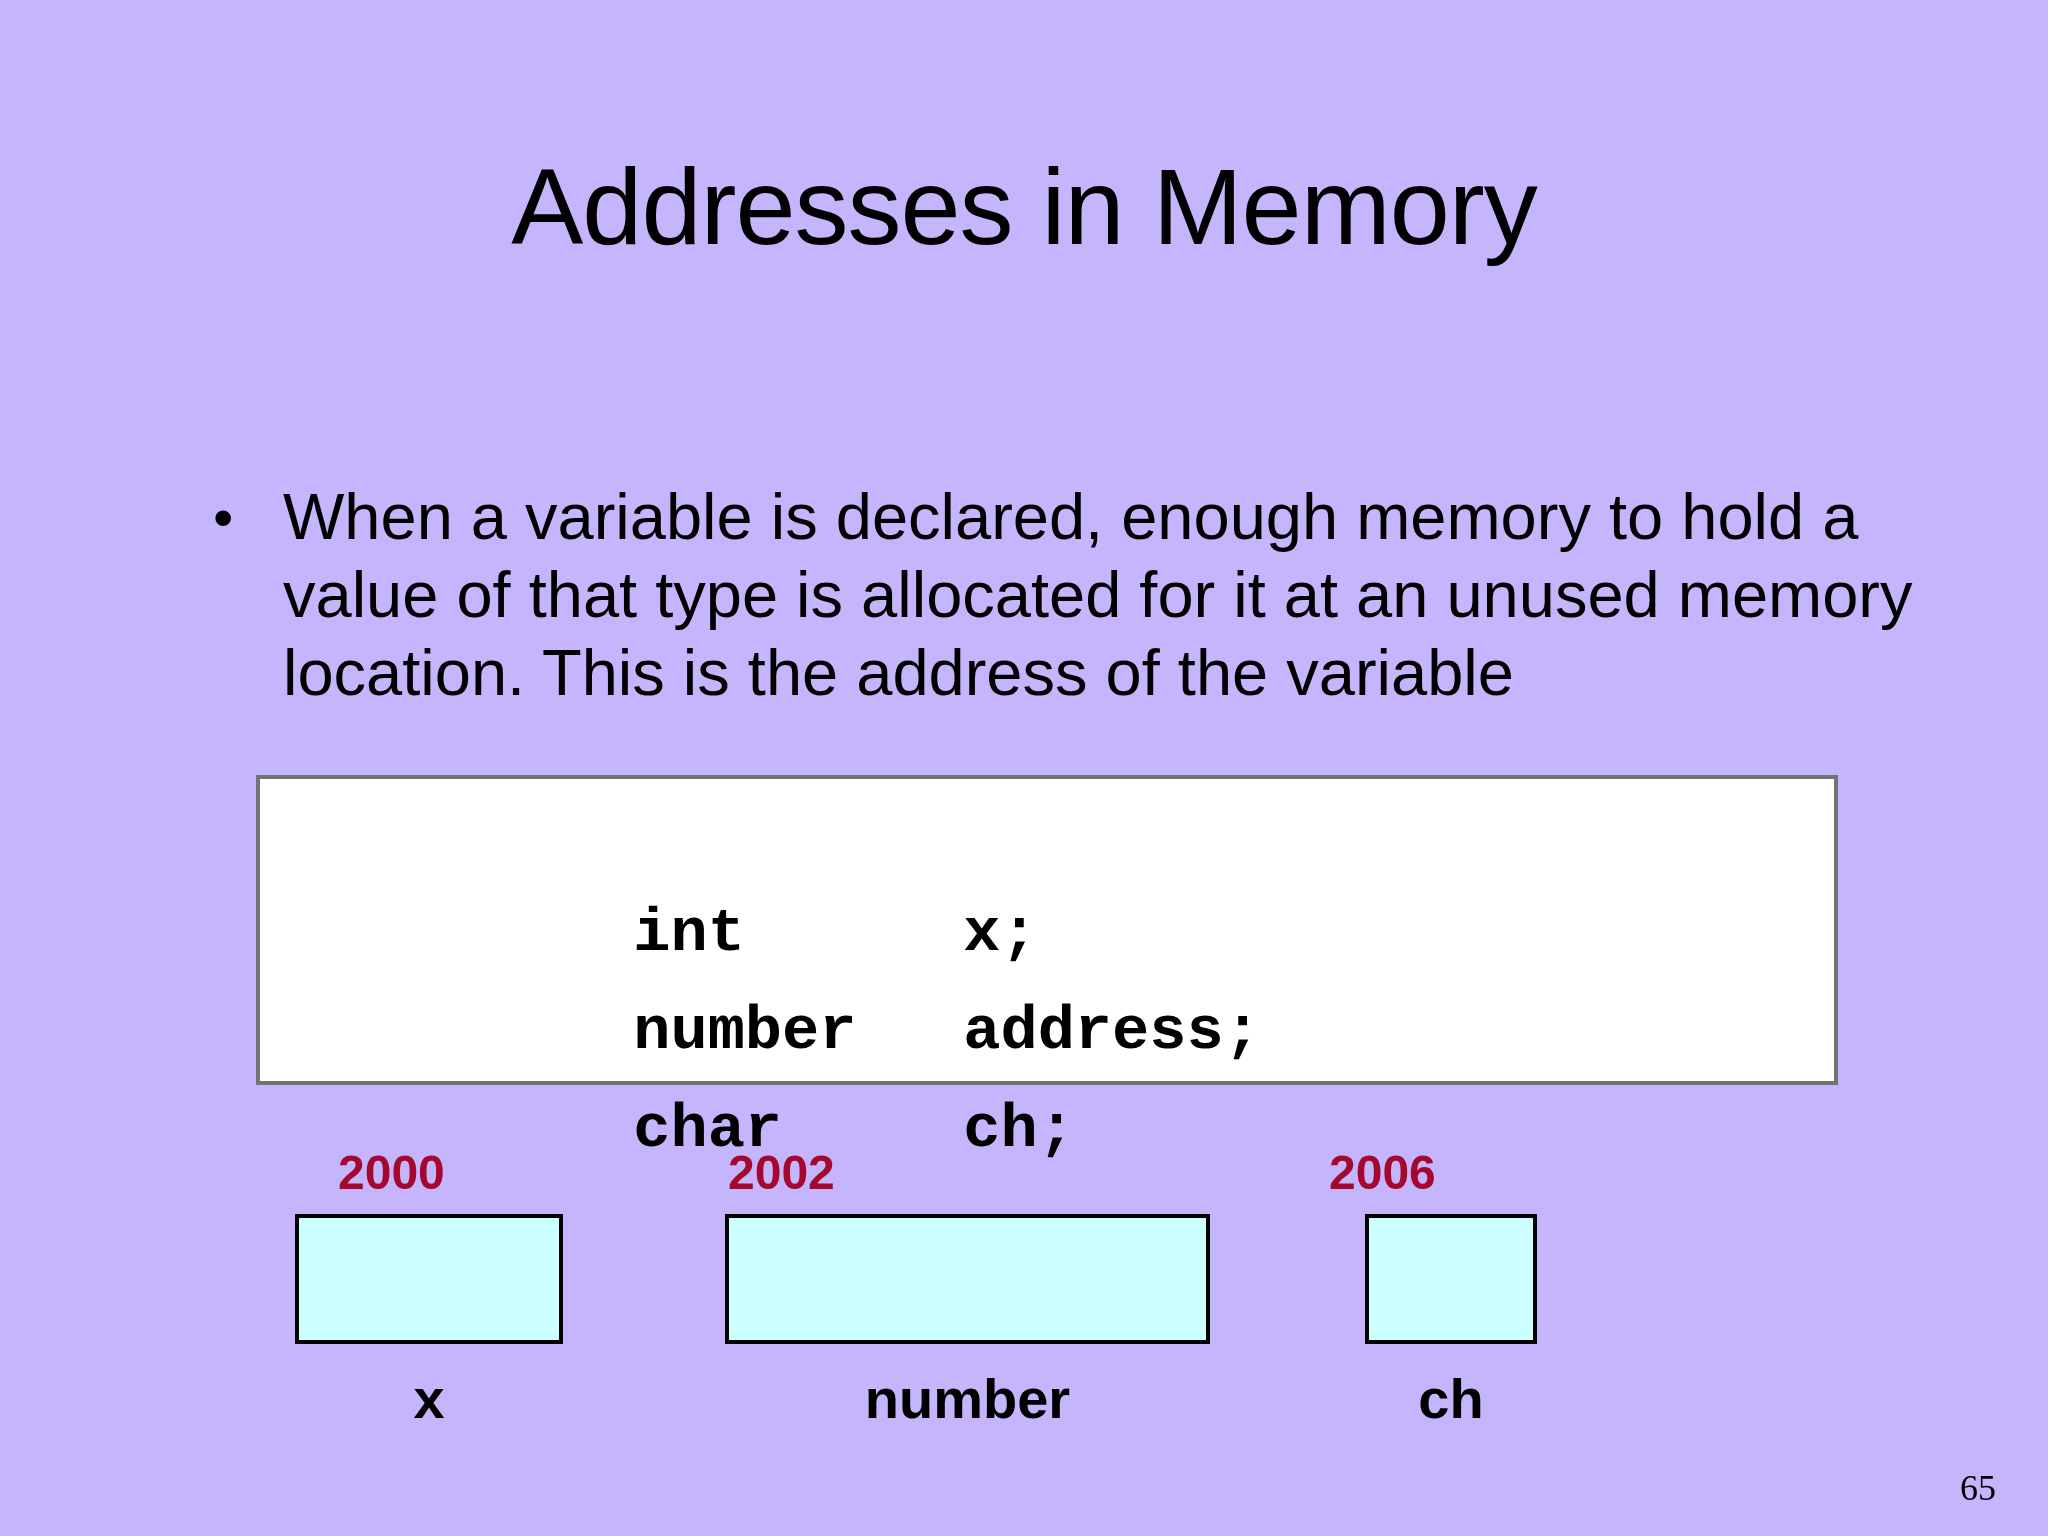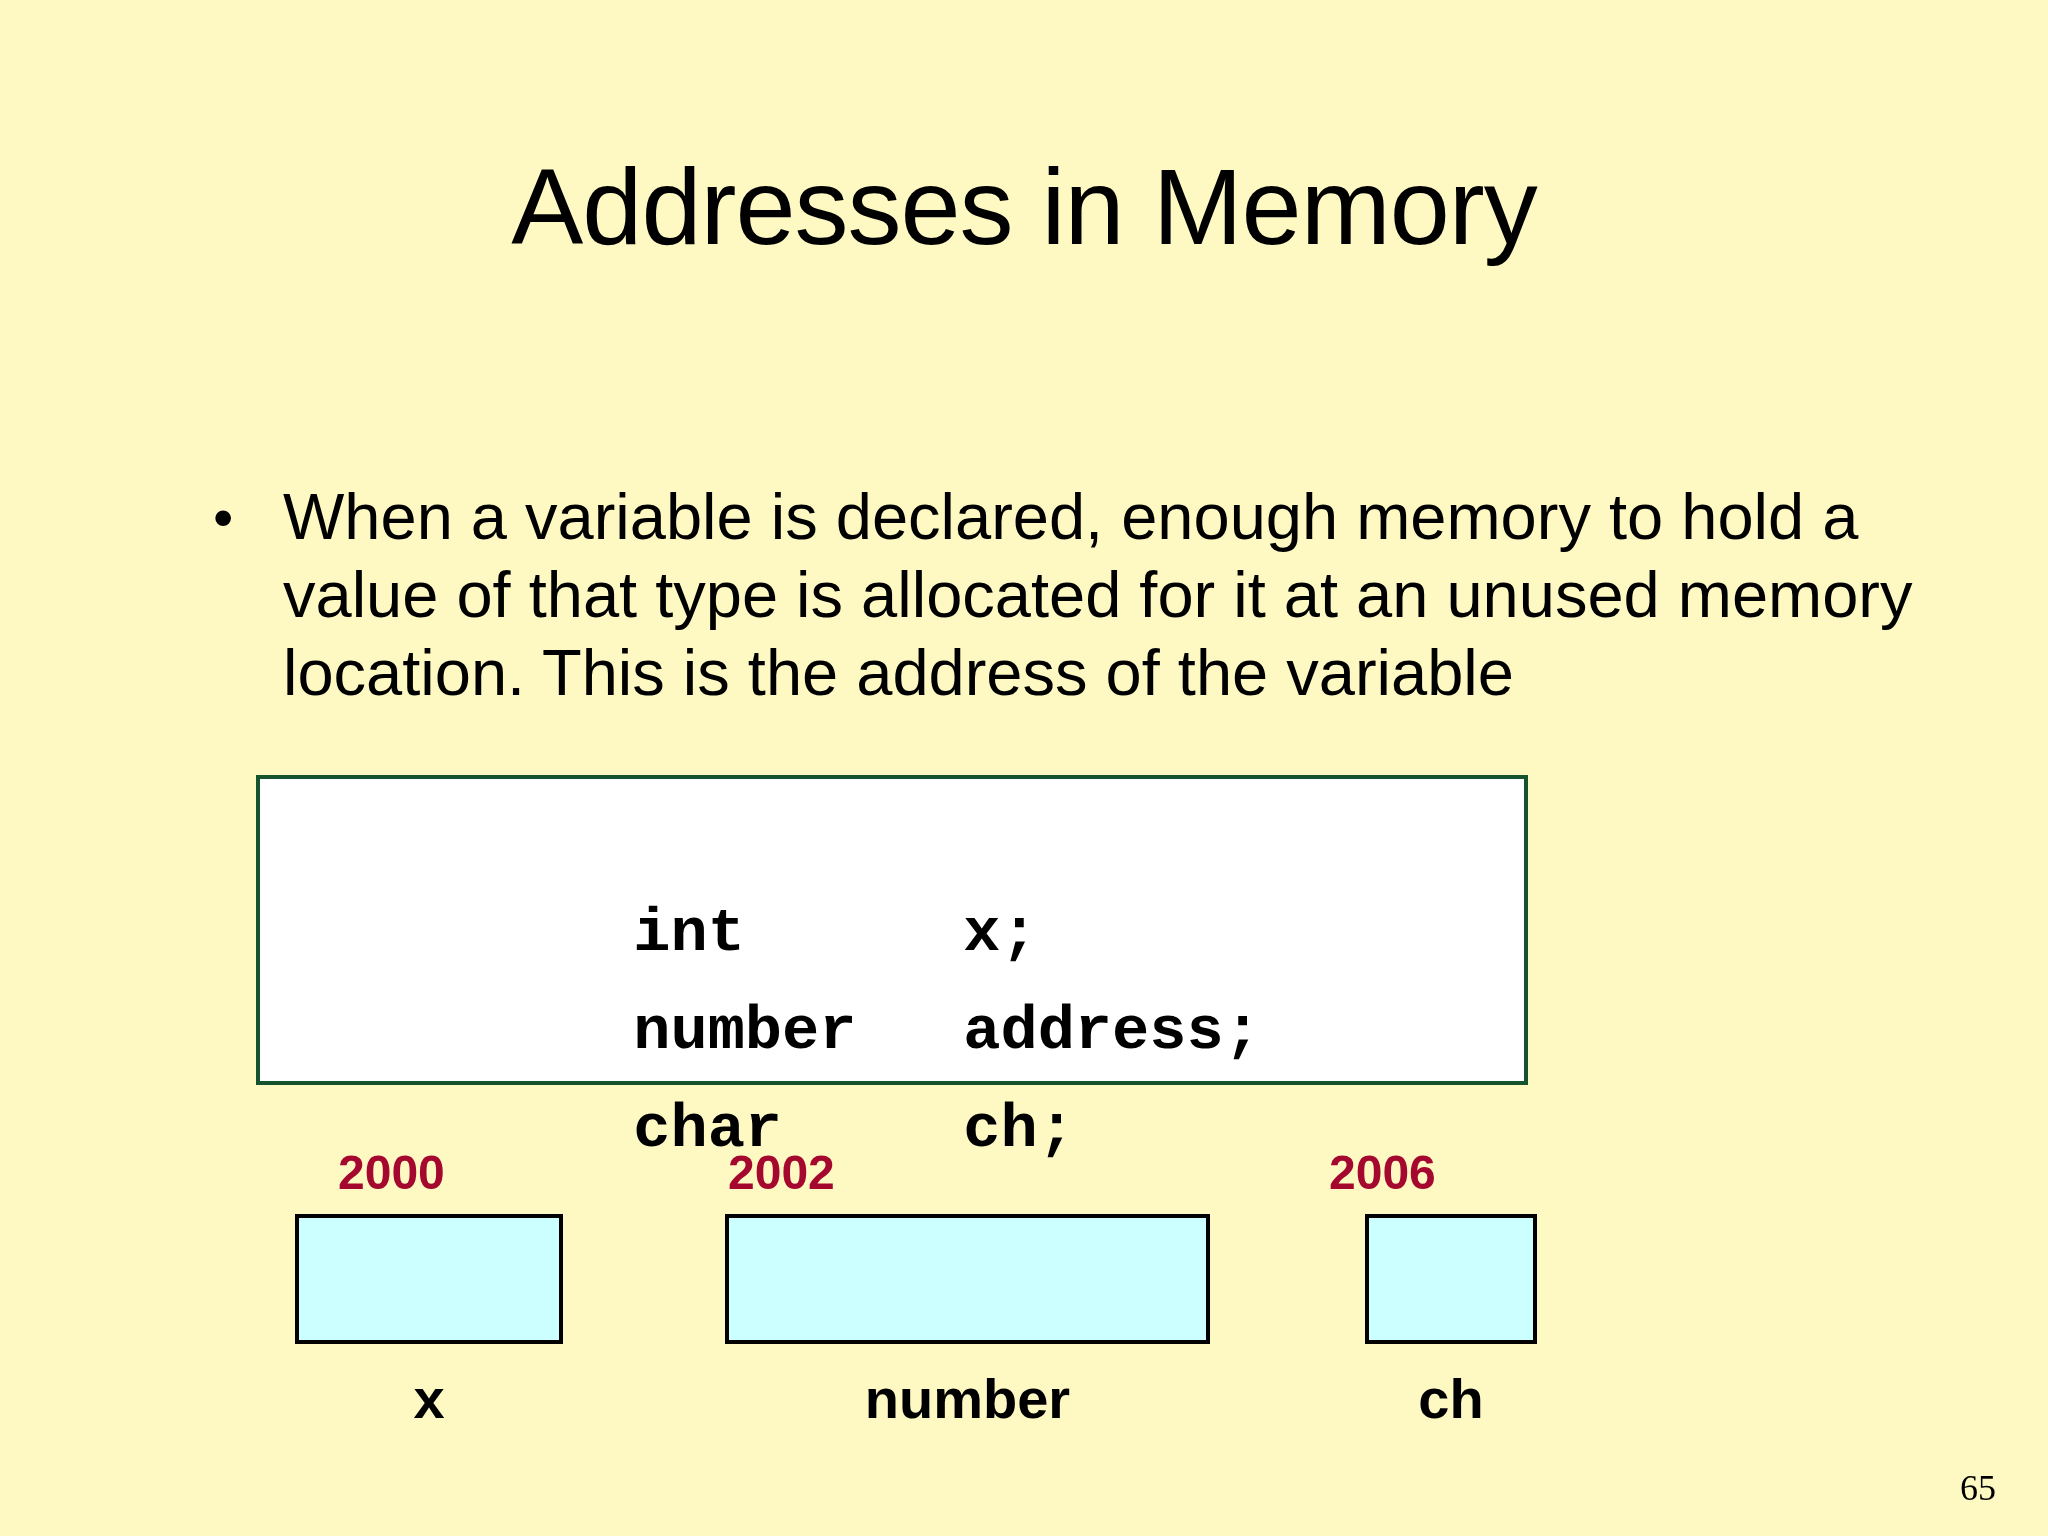--- a/index.html
+++ b/index.html
@@ -8,21 +8,21 @@
     padding: 0;
     background: #ffffff;
   }
   body {
     font-family: "Liberation Sans", sans-serif;
   }
   #slide {
     position: relative;
     width: 2048px;
     height: 1536px;
-    background: #fef9c3;
+    background: #c4b5fd;
     overflow: hidden;
   }
 
   
   #slide-title {
     position: absolute;
     left: 0;
     top: 150px;
     width: 2048px;
     text-align: center;
@@ -63,23 +63,23 @@
     line-height: 78px;
     color: #000000;
     font-weight: 400;
   }
 
   
   #code-box {
     position: absolute;
     left: 256px;
     top: 775px;
-    width: 1272px;
+    width: 1582px;
     height: 310px;
-    border: 4px solid #14532d;
+    border: 4px solid #737373;
     box-sizing: border-box;
     background: #ffffff;
   }
   .code-line {
     position: absolute;
     left: 0;
     width: 100%;
     height: 98px;
     font-family: "Liberation Mono", "DejaVu Sans Mono", monospace;
     font-weight: bold;

